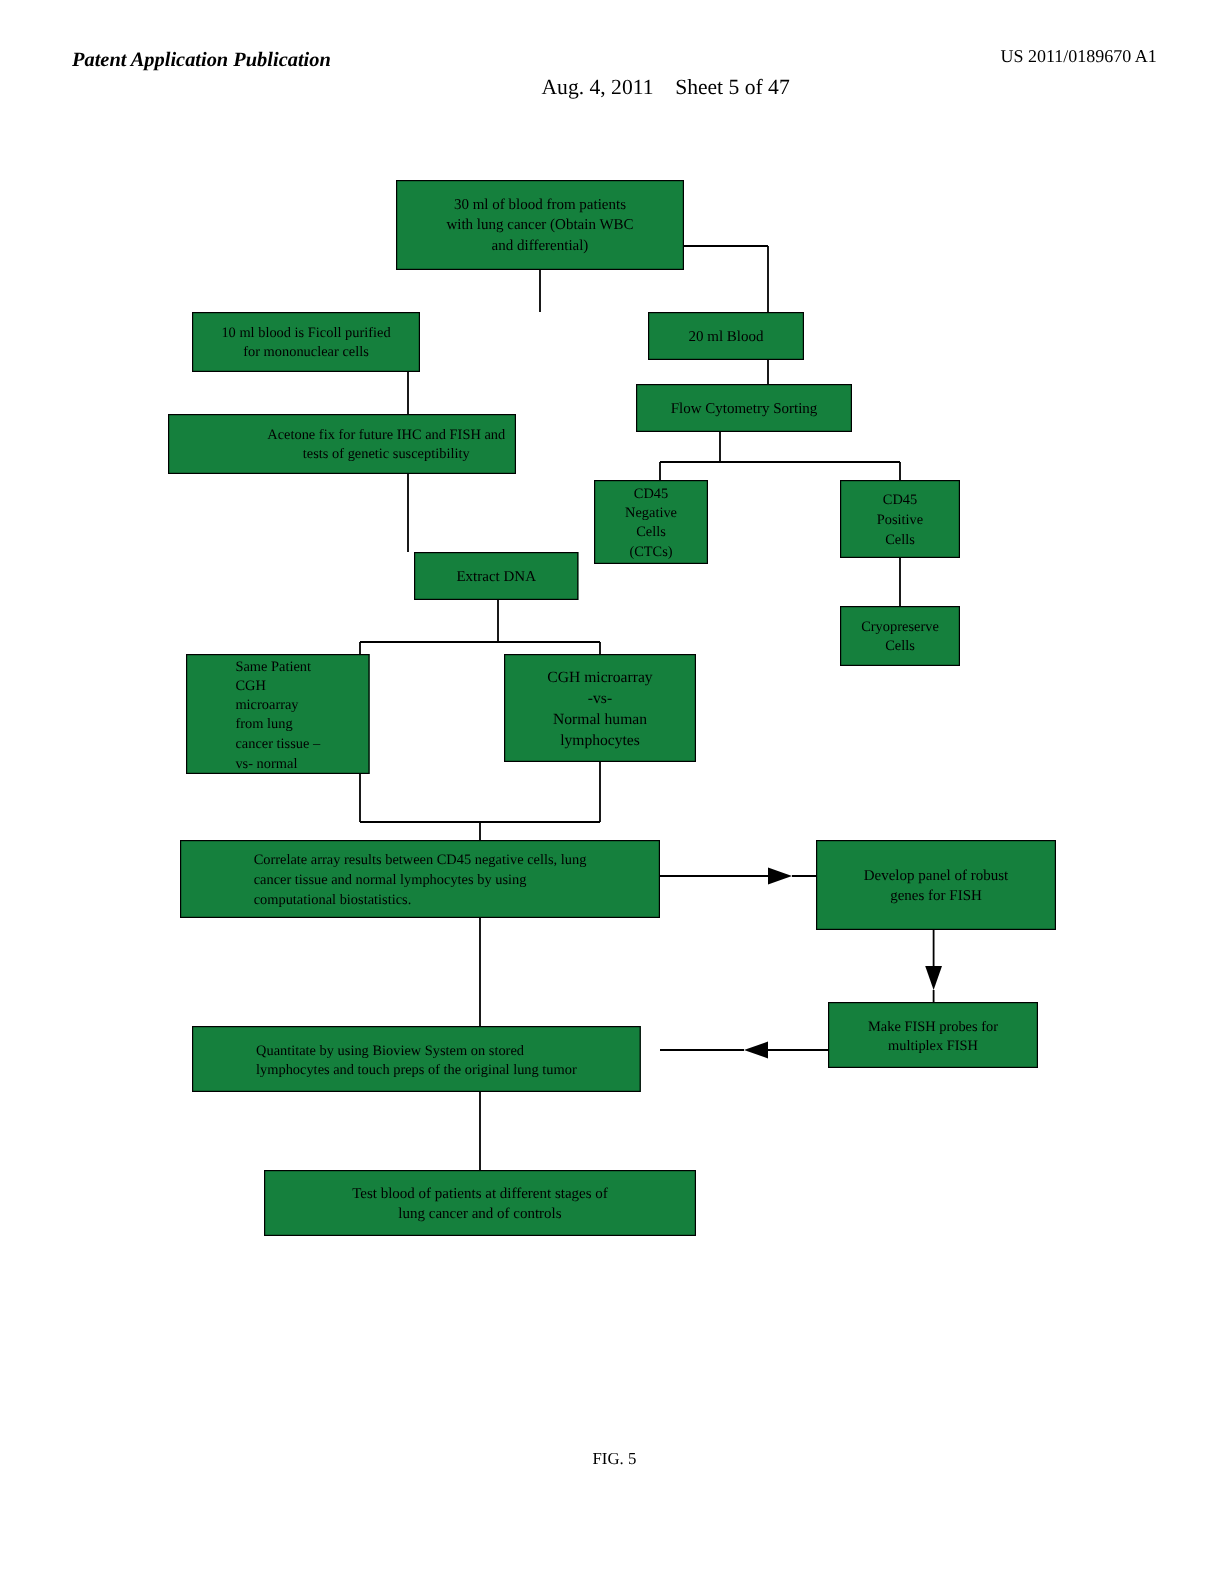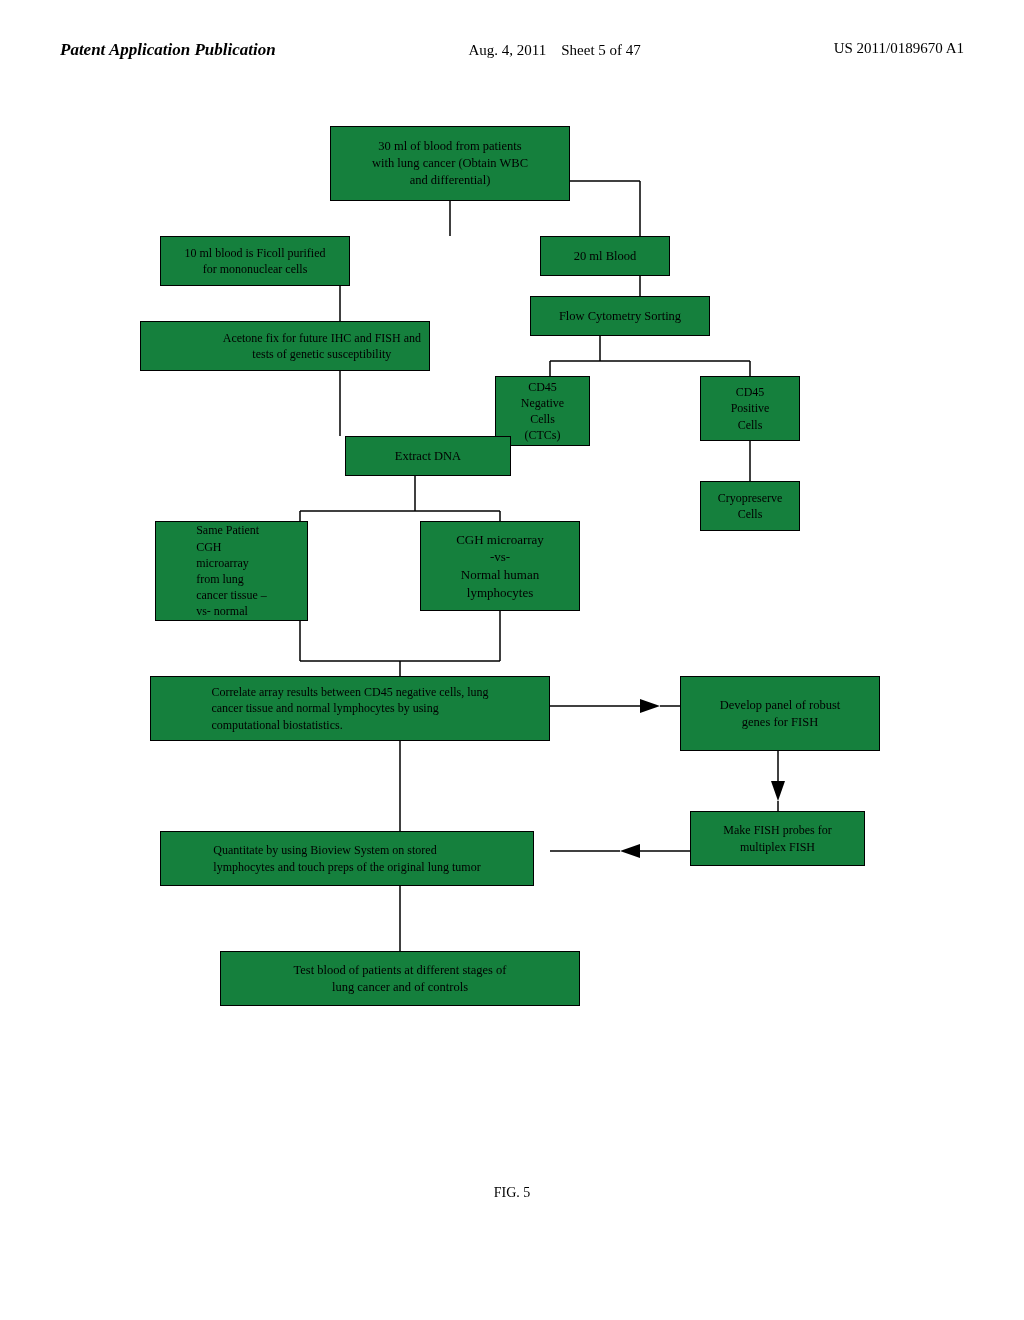--- a/index.html
+++ b/index.html
@@ -26,23 +26,24 @@
       align-items: flex-start;
       margin-bottom: 10px;
       border-bottom: none;
     }
     .header-left {
       font-size: 17px;
       font-weight: bold;
       font-style: italic;
     }
     .header-center {
-      font-size: 15px;
+      font-size: 18px;
       text-align: center;
       line-height: 1.4;
+      margin-top: 20px;
     }
     .header-right {
       font-size: 15px;
       text-align: right;
     }
 
     
     .diagram-area {
       position: relative;
       width: 100%;
@@ -186,21 +187,21 @@
 Cells
 (CTCs)</span>
     </div>
 
     <div class="box" style="left:640px; top:295px; width:100px; height:65px; font-size:12px;">
       <span style="white-space:pre-line;">CD45
 Positive
 Cells</span>
     </div>
 
-    <div class="box" style="left:285px; top:355px; width:166px; height:40px; font-size:12.5px;">
+    <div class="box" style="left:285px; top:355px; width:137px; height:40px; font-size:12.5px;">
       <span>Extract DNA</span>
     </div>
 
     <div class="box" style="left:640px; top:400px; width:100px; height:50px; font-size:12px;">
       <span style="white-space:pre-line;">Cryopreserve
 Cells</span>
     </div>
 
     <div class="box" style="left:95px; top:440px; width:153px; height:100px; font-size:12px; text-align:left; padding:6px;">
       <span style="white-space:pre-line;">Same Patient

